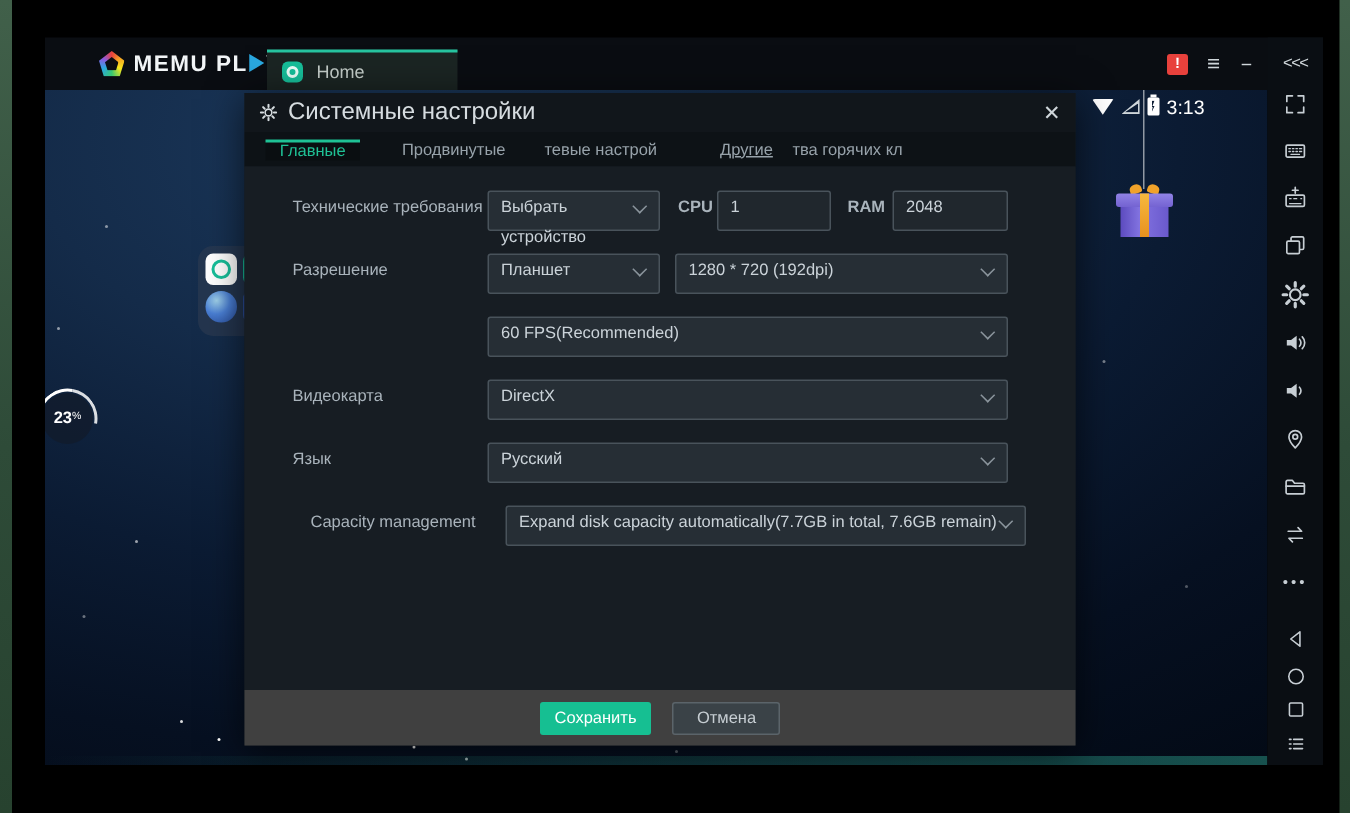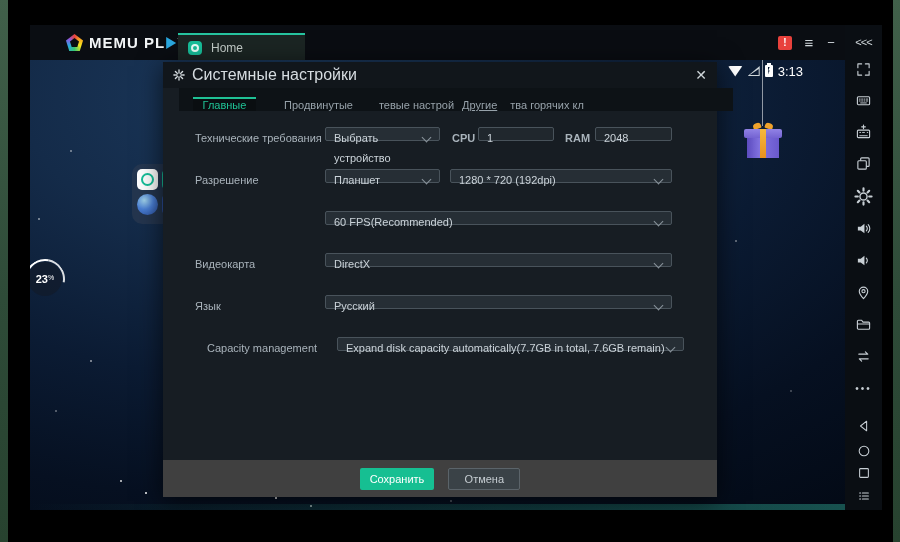--- a/index.html
+++ b/index.html
@@ -104,30 +104,30 @@
   .dots{font-size:10px;letter-spacing:2px;color:#c7ced4;}
 
   
   .dialog{position:absolute;left:163px;top:62px;width:554px;height:435px;background:#171d23;
      box-shadow:0 4px 24px rgba(0,0,0,.65);}
   .dlg-header{position:absolute;left:0;top:0;width:100%;height:26px;background:#11161b;
      display:flex;align-items:center;padding:0 10px;box-sizing:border-box;gap:7px;}
   .dlg-title{color:#d6dce0;font-size:16px;}
   .dlg-close{margin-left:auto;color:#cfd6da;font-size:14px;line-height:14px;}
   .dlg-header svg{stroke:#d6dce0;fill:none;stroke-width:1.4;stroke-linecap:round;}
-  .dlg-tabs{position:absolute;left:16px;top:26px;width:100%;height:23px;background:#0d1216;
-     display:flex;align-items:flex-end;font-size:11px;color:#97a2aa;}
+  .dlg-tabs{position:absolute;left:0;top:26px;width:100%;height:23px;background:#0d1216;
+     display:flex;align-items:center;font-size:11px;color:#97a2aa;}
   .tab{display:flex;align-items:center;justify-content:center;padding:0 4px;}
   .tab.active{width:63px;margin-left:14px;background:#0a0e11;border-top:2px solid #1fc195;
      color:#1fc195;box-sizing:border-box;}
-  .tab.t1{margin-left:24px;} .tab.t2{margin-left:18px;} .tab.t3{text-decoration:underline;} .tab.t4{margin-left:5px;}
+  .tab.t1{margin-left:24px;} .tab.t2{margin-left:18px;} .tab.t3{margin-left:34px;text-decoration:underline;} .tab.t4{margin-left:5px;}
   .dlg-body{position:absolute;left:0;top:49px;width:100%;height:349px;background:#171d23;}
   .frow{position:absolute;left:0;width:100%;height:22px;}
   .flabel{position:absolute;left:32px;top:0;line-height:22px;color:#a9b3bb;font-size:11px;}
-  .ctl{position:absolute;top:0;height:14px;box-sizing:border-box;font-size:11px;color:#cbd3d9;
+  .ctl{position:absolute;top:0;height:27px;box-sizing:border-box;font-size:11px;color:#cbd3d9;
      line-height:20px;padding:0 8px;}
   .dd{background:#262e35;border:1px solid #49535b;border-radius:2px;}
   .dd .chev{position:absolute;right:9px;top:6px;width:6px;height:6px;
      border-right:1.5px solid #8a949c;border-bottom:1.5px solid #8a949c;transform:rotate(45deg);}
   .tin{background:#20272d;border:1px solid #49535b;border-radius:2px;}
   .inline-label{position:absolute;top:0;line-height:22px;color:#a9b3bb;font-size:11px;font-weight:bold;}
   .dlg-footer{position:absolute;left:0;top:398px;width:100%;height:37px;background:#404040;
      display:flex;align-items:center;justify-content:center;gap:14px;}
   .btn{height:22px;min-width:72px;border-radius:2px;font-size:11px;display:flex;align-items:center;
      justify-content:center;padding:0 10px;box-sizing:border-box;}

